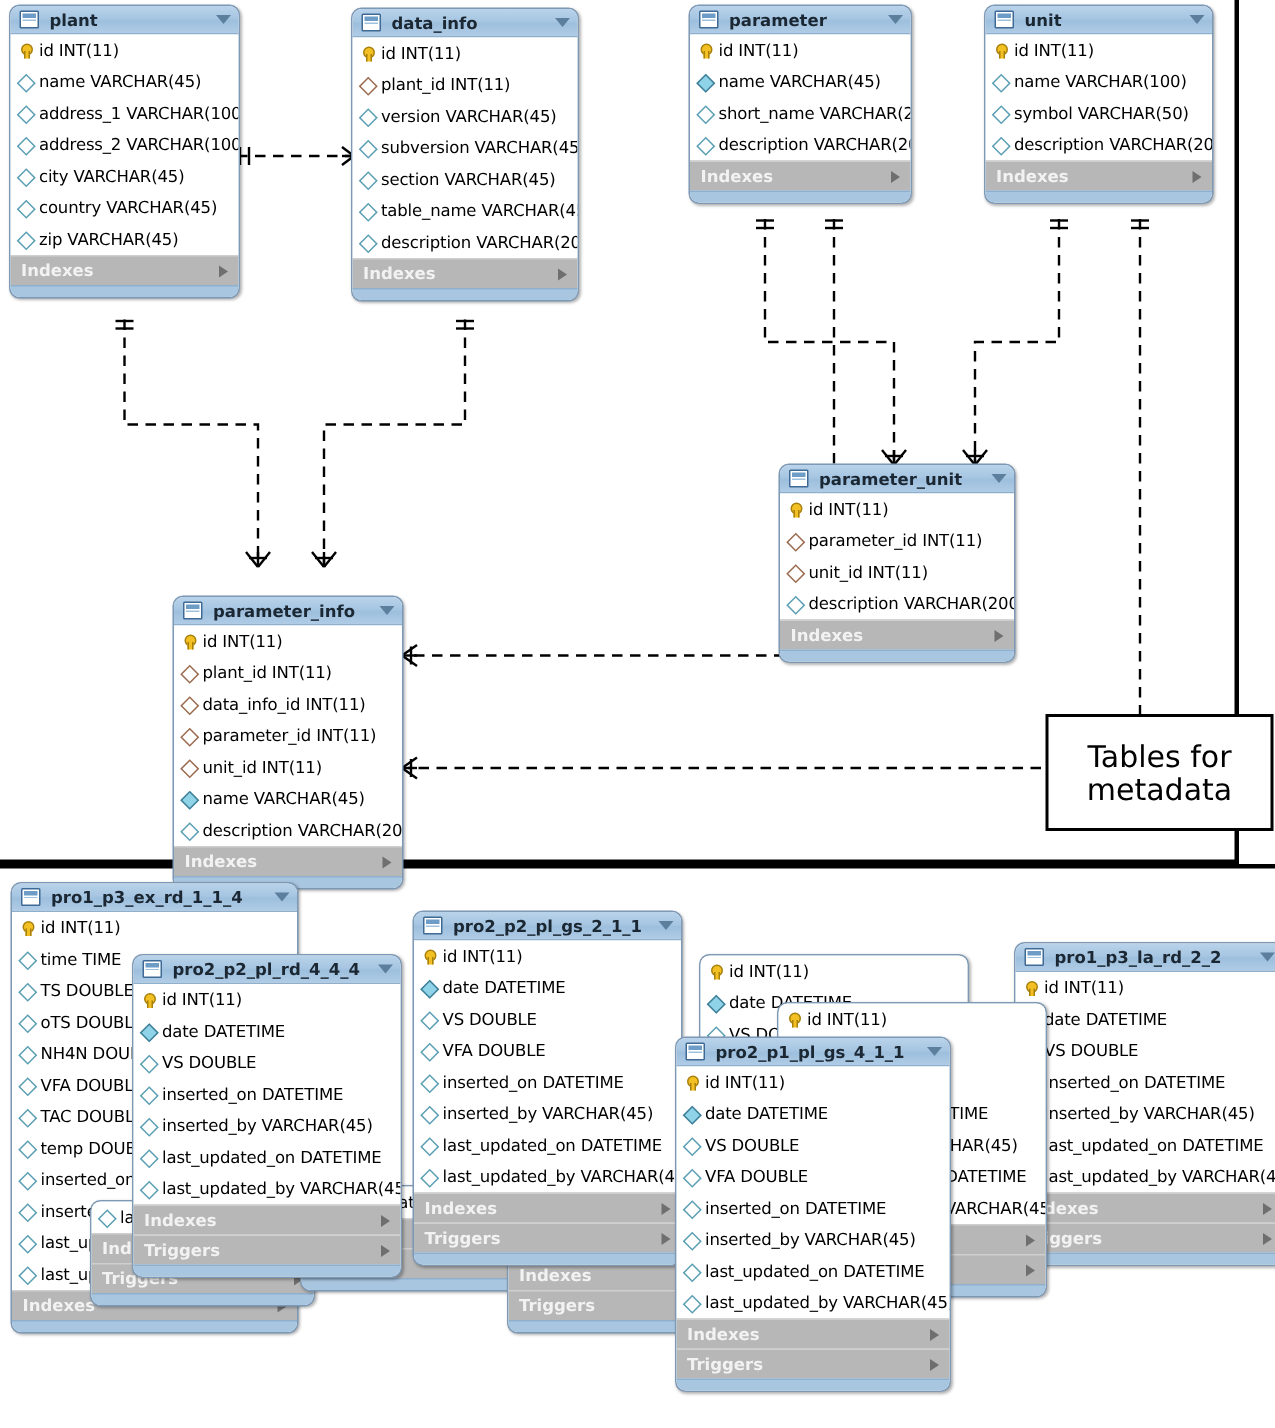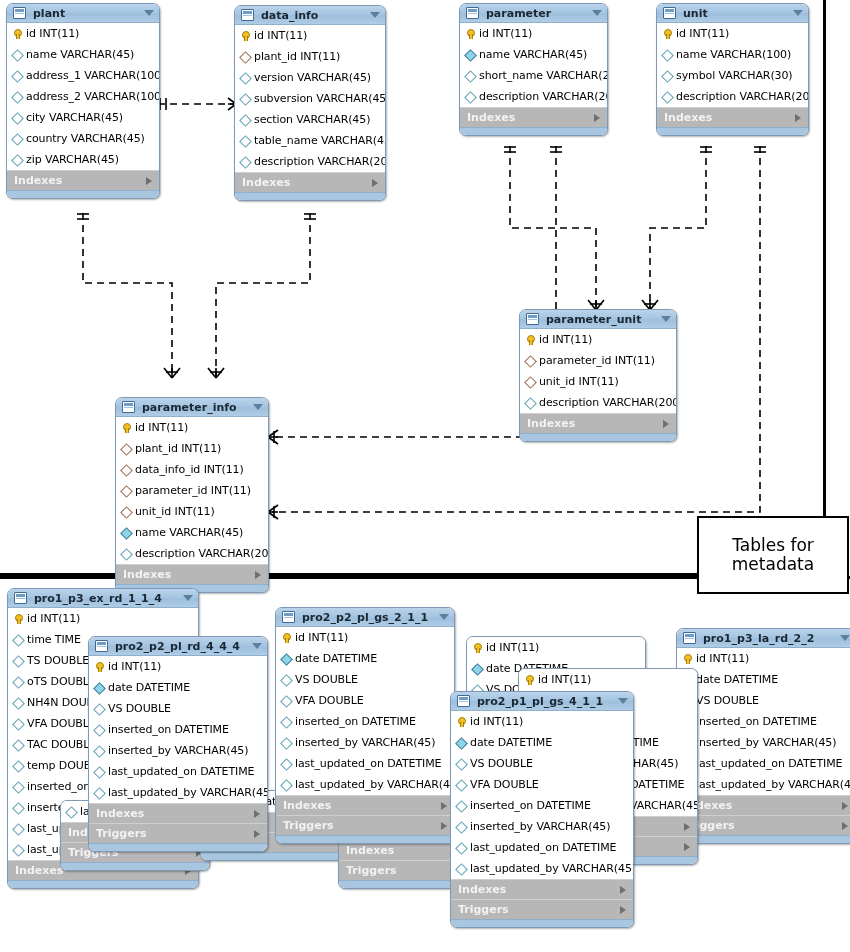--- a/index.html
+++ b/index.html
@@ -159,25 +159,24 @@
 
   
   .note {
     position: absolute;
     background: #ffffff;
     border: 2px solid #000;
     display: flex;
     align-items: center;
     justify-content: center;
     text-align: center;
-    font-size: 17px;
+    font-size: 20px;
     color: #000;
     line-height: 1.12;
     padding: 2px 4px;
-    margin-top: 40px;
   }
 
   
   #wires { position: absolute; left: 0; top: 0; width: 850px; height: 952px; pointer-events: none; }
   #wires path, #wires line { fill: none; stroke: #000; }
 </style>
 </head>
 <body>
 
 <div id="canvas">
@@ -384,21 +383,21 @@
       <div class="col">
           <span class="ci pk"></span>
           <span class="col-txt">id INT(11)</span>
         </div>
       <div class="col">
           <span class="ci pl"></span>
           <span class="col-txt">name VARCHAR(100)</span>
         </div>
       <div class="col">
           <span class="ci pl"></span>
-          <span class="col-txt">symbol VARCHAR(30)</span>
+          <span class="col-txt">symbol VARCHAR(50)</span>
         </div>
       <div class="col">
           <span class="ci pl"></span>
           <span class="col-txt">description VARCHAR(200)</span>
         </div>
     </div>
     <div class="sect">
         <span>Indexes</span>
         <span class="arrow"></span>
       </div>

